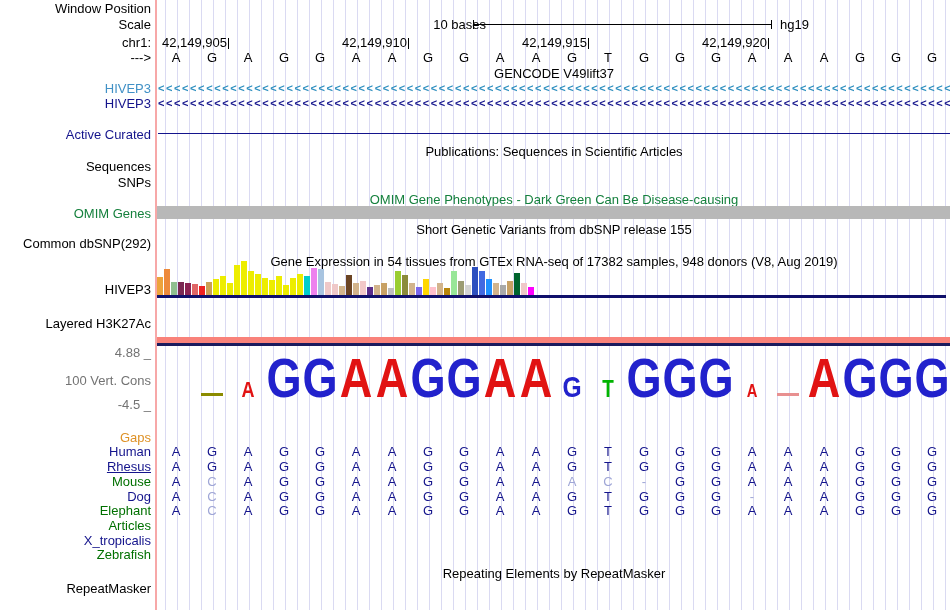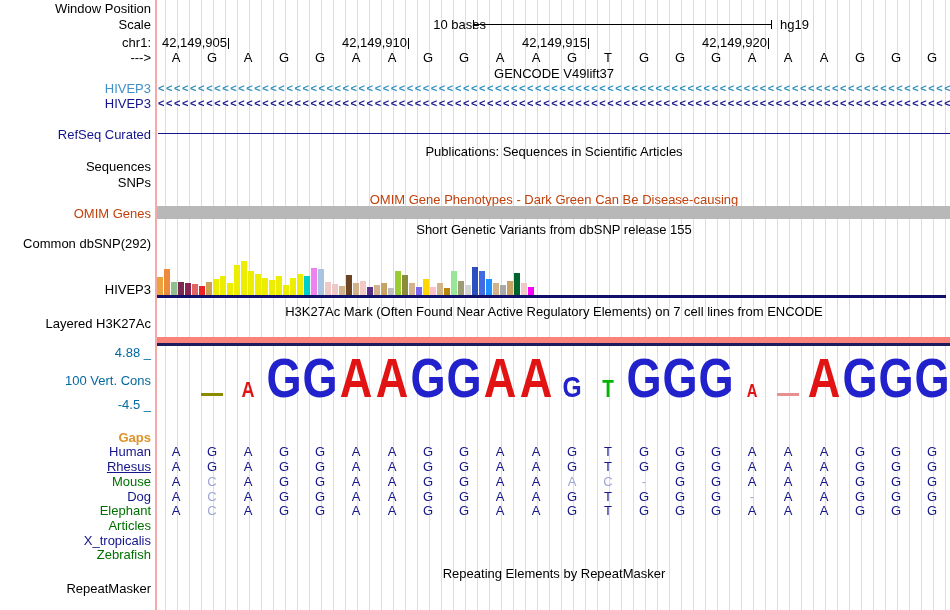--- a/index.html
+++ b/index.html
@@ -3,21 +3,21 @@
 <meta charset="utf-8">
 <style>
   html,body{margin:0;padding:0;background:#fff;}
   .browser{position:relative;width:950px;height:610px;background:#fff;overflow:hidden;
            font-family:"Liberation Sans",sans-serif;font-size:13px;color:#000;}
   .grid{position:absolute;left:157px;top:0;width:793px;height:610px;
         background:repeating-linear-gradient(90deg,transparent 0,transparent 8px,#DADAF2 8px,#DADAF2 9px,transparent 9px,transparent 12px);}
   .pinkline{position:absolute;left:155px;top:0;width:2px;height:610px;background:#F7A8A8;}
   .lbl{position:absolute;left:0;width:151px;text-align:right;white-space:nowrap;height:15px;line-height:15px;}
   .title{position:absolute;left:158px;width:792px;text-align:center;white-space:nowrap;height:15px;line-height:15px;}
-  .c-navy{color:#14148C;} .c-teal{color:#4191C6;} .c-green{color:#c2410c;} .c-indigo{color:#0369a1;}
+  .c-navy{color:#14148C;} .c-teal{color:#4191C6;} .c-green{color:#15803d;} .c-indigo{color:#737373;}
   .hdr{display:inline-block;}
   .cell{display:inline-block;width:36px;text-align:center;}
   .seqrow{position:absolute;left:158px;top:50px;height:15px;line-height:15px;white-space:nowrap;}
   .coord{position:absolute;top:35px;width:110px;text-align:right;height:15px;line-height:15px;}
   .coord .ctick{display:inline-block;width:1px;height:11px;background:#000;vertical-align:-2px;margin-left:1px;}
   .scalebar{position:absolute;left:473px;top:20px;width:297px;height:9px;
             border-left:1px solid #000;border-right:1px solid #000;
             background:linear-gradient(to bottom,transparent 4px,#000 4px,#000 5px,transparent 5px);}
   .scaletext{position:absolute;left:380px;top:17px;width:106px;text-align:right;height:15px;line-height:15px;}
   .genomelbl{position:absolute;left:780px;top:17px;height:15px;line-height:15px;}
@@ -62,34 +62,35 @@
 
   <div class="lbl" style="top:50px">---&gt;</div>
   <div class="seqrow"><span class="cell">A</span><span class="cell">G</span><span class="cell">A</span><span class="cell">G</span><span class="cell">G</span><span class="cell">A</span><span class="cell">A</span><span class="cell">G</span><span class="cell">G</span><span class="cell">A</span><span class="cell">A</span><span class="cell">G</span><span class="cell">T</span><span class="cell">G</span><span class="cell">G</span><span class="cell">G</span><span class="cell">A</span><span class="cell">A</span><span class="cell">A</span><span class="cell">G</span><span class="cell">G</span><span class="cell">G</span></div>
 
   <div class="title" style="top:66px">GENCODE V49lift37</div>
   <div class="lbl c-teal" style="top:81px">HIVEP3</div>
   <div class="genearrows" style="top: 81px; color: rgb(46, 143, 191);">&lt;&lt;&lt;&lt;&lt;&lt;&lt;&lt;&lt;&lt;&lt;&lt;&lt;&lt;&lt;&lt;&lt;&lt;&lt;&lt;&lt;&lt;&lt;&lt;&lt;&lt;&lt;&lt;&lt;&lt;&lt;&lt;&lt;&lt;&lt;&lt;&lt;&lt;&lt;&lt;&lt;&lt;&lt;&lt;&lt;&lt;&lt;&lt;&lt;&lt;&lt;&lt;&lt;&lt;&lt;&lt;&lt;&lt;&lt;&lt;&lt;&lt;&lt;&lt;&lt;&lt;&lt;&lt;&lt;&lt;&lt;&lt;&lt;&lt;&lt;&lt;&lt;&lt;&lt;&lt;&lt;&lt;&lt;&lt;&lt;&lt;&lt;&lt;&lt;&lt;&lt;&lt;&lt;&lt;&lt;&lt;&lt;&lt;&lt;&lt;&lt;&lt;&lt;&lt;&lt;&lt;&lt;&lt;</div>
   <div class="lbl c-navy" style="top:96px">HIVEP3</div>
   <div class="genearrows" style="top: 96px; color: rgb(20, 20, 140);">&lt;&lt;&lt;&lt;&lt;&lt;&lt;&lt;&lt;&lt;&lt;&lt;&lt;&lt;&lt;&lt;&lt;&lt;&lt;&lt;&lt;&lt;&lt;&lt;&lt;&lt;&lt;&lt;&lt;&lt;&lt;&lt;&lt;&lt;&lt;&lt;&lt;&lt;&lt;&lt;&lt;&lt;&lt;&lt;&lt;&lt;&lt;&lt;&lt;&lt;&lt;&lt;&lt;&lt;&lt;&lt;&lt;&lt;&lt;&lt;&lt;&lt;&lt;&lt;&lt;&lt;&lt;&lt;&lt;&lt;&lt;&lt;&lt;&lt;&lt;&lt;&lt;&lt;&lt;&lt;&lt;&lt;&lt;&lt;&lt;&lt;&lt;&lt;&lt;&lt;&lt;&lt;&lt;&lt;&lt;&lt;&lt;&lt;&lt;&lt;&lt;&lt;&lt;&lt;&lt;&lt;&lt;&lt;</div>
 
-  <div class="lbl c-navy" style="top:127px">RefSeq Curated</div>
+  <div class="lbl c-navy" style="top:127px">Active Curated</div>
   <div class="hline" style="top:133px"></div>
 
   <div class="title" style="top:144px">Publications: Sequences in Scientific Articles</div>
   <div class="lbl" style="top:159px">Sequences</div>
   <div class="lbl" style="top:175px">SNPs</div>
 
   <div class="title c-green" style="top:192px">OMIM Gene Phenotypes - Dark Green Can Be Disease-causing</div>
   <div class="omimbar"></div>
   <div class="lbl c-green" style="top:206px">OMIM Genes</div>
 
   <div class="title" style="top:222px">Short Genetic Variants from dbSNP release 155</div>
   <div class="lbl" style="top:236px">Common dbSNP(292)</div>
 
+  <div class="title" style="top:254px">Gene Expression in 54 tissues from GTEx RNA-seq of 17382 samples, 948 donors (V8, Aug 2019)</div>
   <div class="gtexbars">
       <div class="gbar" style="background: rgb(237, 163, 59); height: 18px;"></div>
       <div class="gbar" style="background: rgb(237, 138, 59); height: 26px;"></div>
       <div class="gbar" style="background: rgb(143, 191, 143); height: 13px;"></div>
       <div class="gbar" style="background: rgb(122, 40, 82); height: 13px;"></div>
       <div class="gbar" style="background: rgb(139, 34, 82); height: 12px;"></div>
       <div class="gbar" style="background: rgb(224, 102, 102); height: 11px;"></div>
       <div class="gbar" style="background: rgb(238, 34, 34); height: 9px;"></div>
       <div class="gbar" style="background: rgb(203, 160, 85); height: 13px;"></div>
       <div class="gbar" style="background: rgb(237, 237, 0); height: 16px;"></div>
@@ -135,32 +136,31 @@
       <div class="gbar" style="background: rgb(210, 180, 140); height: 12px;"></div>
       <div class="gbar" style="background: rgb(169, 169, 169); height: 10px;"></div>
       <div class="gbar" style="background: rgb(200, 161, 101); height: 14px;"></div>
       <div class="gbar" style="background: rgb(0, 100, 45); height: 22px;"></div>
       <div class="gbar" style="background: rgb(239, 200, 200); height: 12px;"></div>
       <div class="gbar" style="background: rgb(255, 0, 255); height: 8px;"></div>
     </div>
   <div class="gtexline"></div>
   <div class="lbl" style="top:282px">HIVEP3</div>
 
-  <div class="title" style="top:304px">H3K27Ac Mark (Often Found Near Active Regulatory Elements) on 7 cell lines from ENCODE</div>
   <div class="lbl" style="top:316px">Layered H3K27Ac</div>
   <div class="k27a"></div>
   <div class="k27b"></div>
 
   <div class="lbl c-indigo" style="top:345px">4.88 _</div>
   <div class="logo"><div class="lcell"></div><div class="lcell"><div class="ldash" style="background: rgb(139, 139, 0);"></div></div><div class="lcell"><span class="lletter" style="color: rgb(225, 19, 19); font-size: 22px; line-height: 16px;">A</span></div><div class="lcell"><span class="lletter" style="color: rgb(34, 34, 204); font-size: 55px; line-height: 40px;">G</span></div><div class="lcell"><span class="lletter" style="color: rgb(34, 34, 204); font-size: 55px; line-height: 40px;">G</span></div><div class="lcell"><span class="lletter" style="color: rgb(225, 19, 19); font-size: 55px; line-height: 40px;">A</span></div><div class="lcell"><span class="lletter" style="color: rgb(225, 19, 19); font-size: 55px; line-height: 40px;">A</span></div><div class="lcell"><span class="lletter" style="color: rgb(34, 34, 204); font-size: 55px; line-height: 40px;">G</span></div><div class="lcell"><span class="lletter" style="color: rgb(34, 34, 204); font-size: 55px; line-height: 40px;">G</span></div><div class="lcell"><span class="lletter" style="color: rgb(225, 19, 19); font-size: 55px; line-height: 40px;">A</span></div><div class="lcell"><span class="lletter" style="color: rgb(225, 19, 19); font-size: 55px; line-height: 40px;">A</span></div><div class="lcell"><span class="lletter" style="color: rgb(34, 34, 204); font-size: 30px; line-height: 22px;">G</span></div><div class="lcell"><span class="lletter" style="color: rgb(0, 180, 0); font-size: 23px; line-height: 17px;">T</span></div><div class="lcell"><span class="lletter" style="color: rgb(34, 34, 204); font-size: 55px; line-height: 40px;">G</span></div><div class="lcell"><span class="lletter" style="color: rgb(34, 34, 204); font-size: 55px; line-height: 40px;">G</span></div><div class="lcell"><span class="lletter" style="color: rgb(34, 34, 204); font-size: 55px; line-height: 40px;">G</span></div><div class="lcell"><span class="lletter" style="color: rgb(225, 19, 19); font-size: 18px; line-height: 13px;">A</span></div><div class="lcell"><div class="ldash" style="background: rgb(232, 144, 144);"></div></div><div class="lcell"><span class="lletter" style="color: rgb(225, 19, 19); font-size: 55px; line-height: 40px;">A</span></div><div class="lcell"><span class="lletter" style="color: rgb(34, 34, 204); font-size: 55px; line-height: 40px;">G</span></div><div class="lcell"><span class="lletter" style="color: rgb(34, 34, 204); font-size: 55px; line-height: 40px;">G</span></div><div class="lcell"><span class="lletter" style="color: rgb(34, 34, 204); font-size: 55px; line-height: 40px;">G</span></div></div>
   <div class="lbl c-indigo" style="top:373px">100 Vert. Cons</div>
   <div class="lbl c-indigo" style="top:397px">-4.5 _</div>
 
   <div>
-      <div class="lbl" style="top: 430px; color: rgb(222, 145, 38); font-weight: bold;">Gaps</div>
+      <div class="lbl" style="top: 430px; color: rgb(222, 145, 38);">Gaps</div>
       <div class="arow" style="top: 430px;"></div>
       <div class="lbl" style="top: 444px; color: rgb(20, 20, 140);">Human</div>
       <div class="arow" style="top: 444px;"><span class="cell">A</span><span class="cell">G</span><span class="cell">A</span><span class="cell">G</span><span class="cell">G</span><span class="cell">A</span><span class="cell">A</span><span class="cell">G</span><span class="cell">G</span><span class="cell">A</span><span class="cell">A</span><span class="cell">G</span><span class="cell">T</span><span class="cell">G</span><span class="cell">G</span><span class="cell">G</span><span class="cell">A</span><span class="cell">A</span><span class="cell">A</span><span class="cell">G</span><span class="cell">G</span><span class="cell">G</span></div>
       <div class="lbl" style="top: 459px; color: rgb(20, 20, 140); text-decoration: underline;">Rhesus</div>
       <div class="arow" style="top: 459px;"><span class="cell">A</span><span class="cell">G</span><span class="cell">A</span><span class="cell">G</span><span class="cell">G</span><span class="cell">A</span><span class="cell">A</span><span class="cell">G</span><span class="cell">G</span><span class="cell">A</span><span class="cell">A</span><span class="cell">G</span><span class="cell">T</span><span class="cell">G</span><span class="cell">G</span><span class="cell">G</span><span class="cell">A</span><span class="cell">A</span><span class="cell">A</span><span class="cell">G</span><span class="cell">G</span><span class="cell">G</span></div>
       <div class="lbl" style="top: 474px; color: rgb(0, 112, 0);">Mouse</div>
       <div class="arow" style="top: 474px;"><span class="cell">A</span><span class="cell lt">C</span><span class="cell">A</span><span class="cell">G</span><span class="cell">G</span><span class="cell">A</span><span class="cell">A</span><span class="cell">G</span><span class="cell">G</span><span class="cell">A</span><span class="cell">A</span><span class="cell lt">A</span><span class="cell lt">C</span><span class="cell lt">-</span><span class="cell">G</span><span class="cell">G</span><span class="cell">A</span><span class="cell">A</span><span class="cell">A</span><span class="cell">G</span><span class="cell">G</span><span class="cell">G</span></div>
       <div class="lbl" style="top: 489px; color: rgb(20, 20, 140);">Dog</div>
       <div class="arow" style="top: 489px;"><span class="cell">A</span><span class="cell lt">C</span><span class="cell">A</span><span class="cell">G</span><span class="cell">G</span><span class="cell">A</span><span class="cell">A</span><span class="cell">G</span><span class="cell">G</span><span class="cell">A</span><span class="cell">A</span><span class="cell">G</span><span class="cell">T</span><span class="cell">G</span><span class="cell">G</span><span class="cell">G</span><span class="cell lt">-</span><span class="cell">A</span><span class="cell">A</span><span class="cell">G</span><span class="cell">G</span><span class="cell">G</span></div>
       <div class="lbl" style="top: 503px; color: rgb(0, 112, 0);">Elephant</div>

